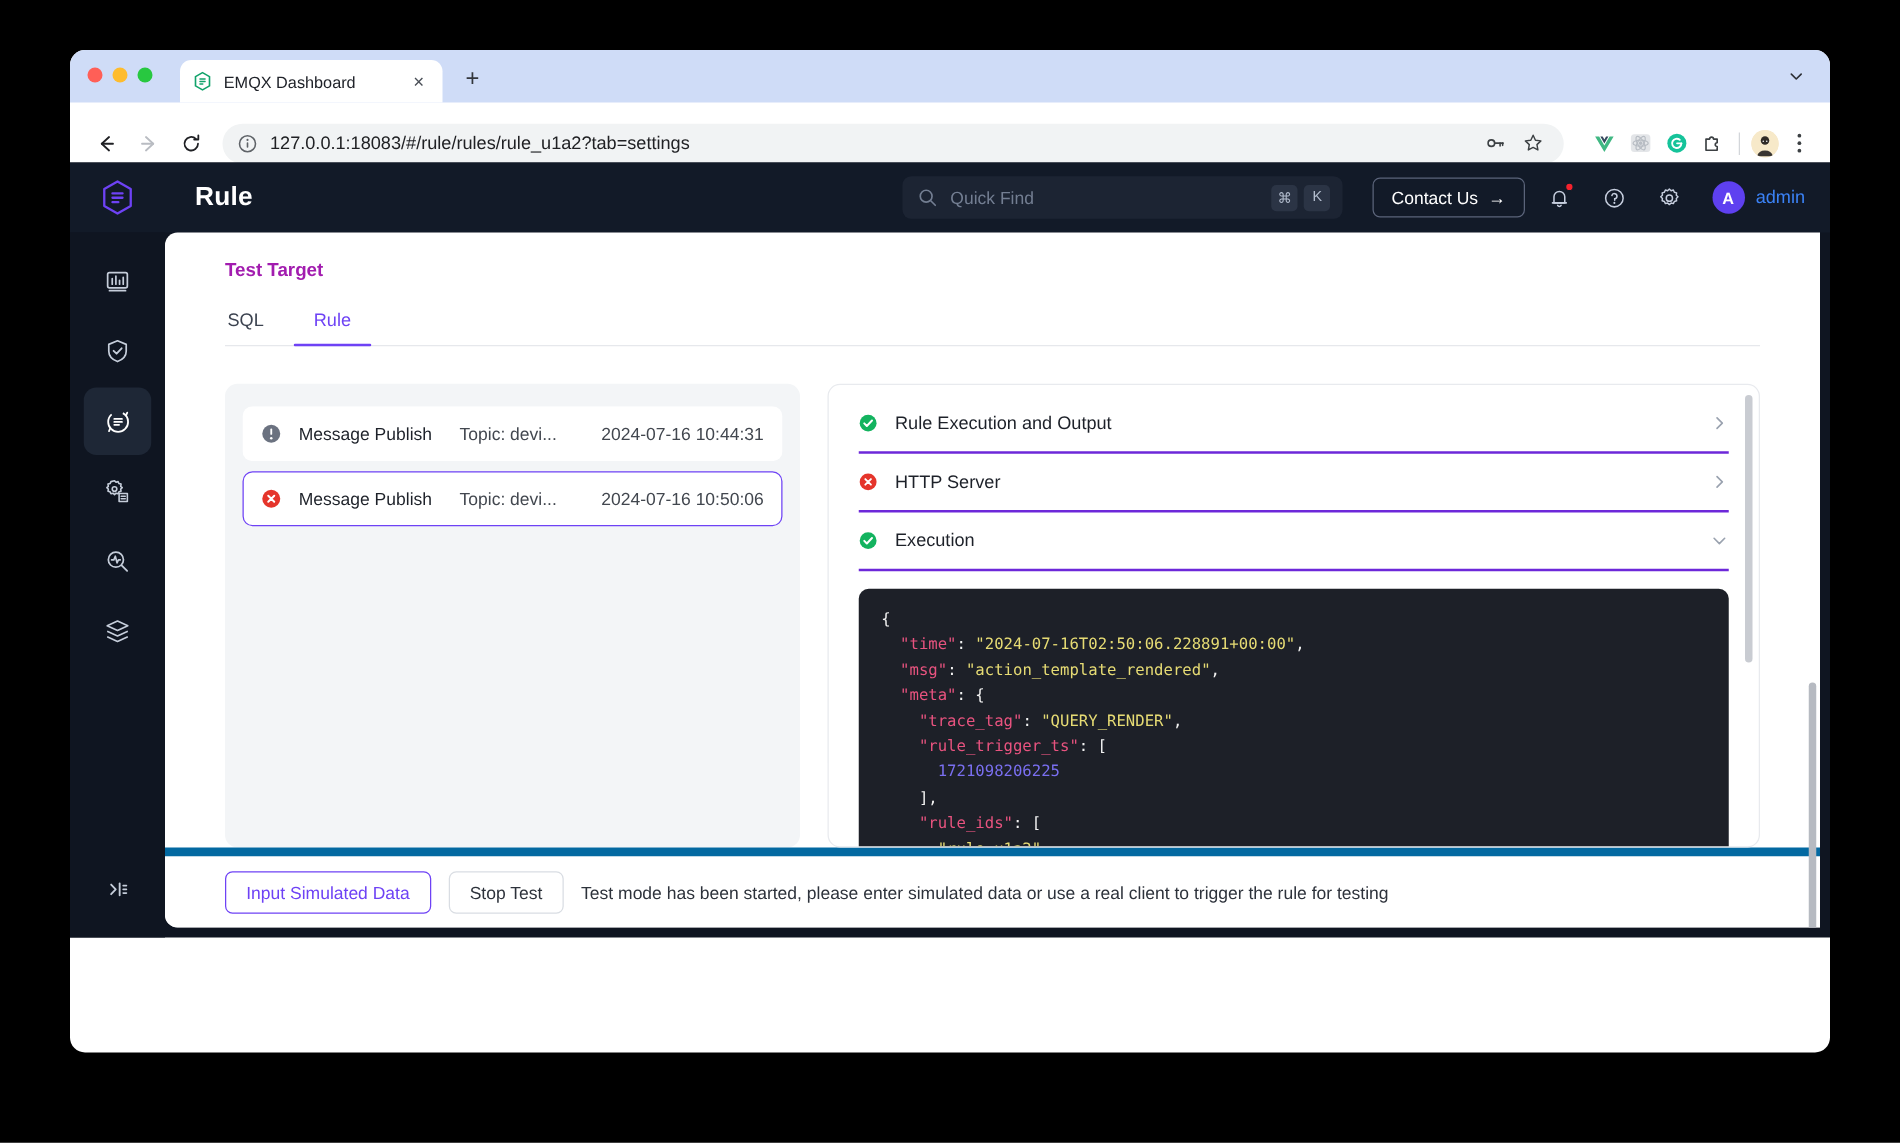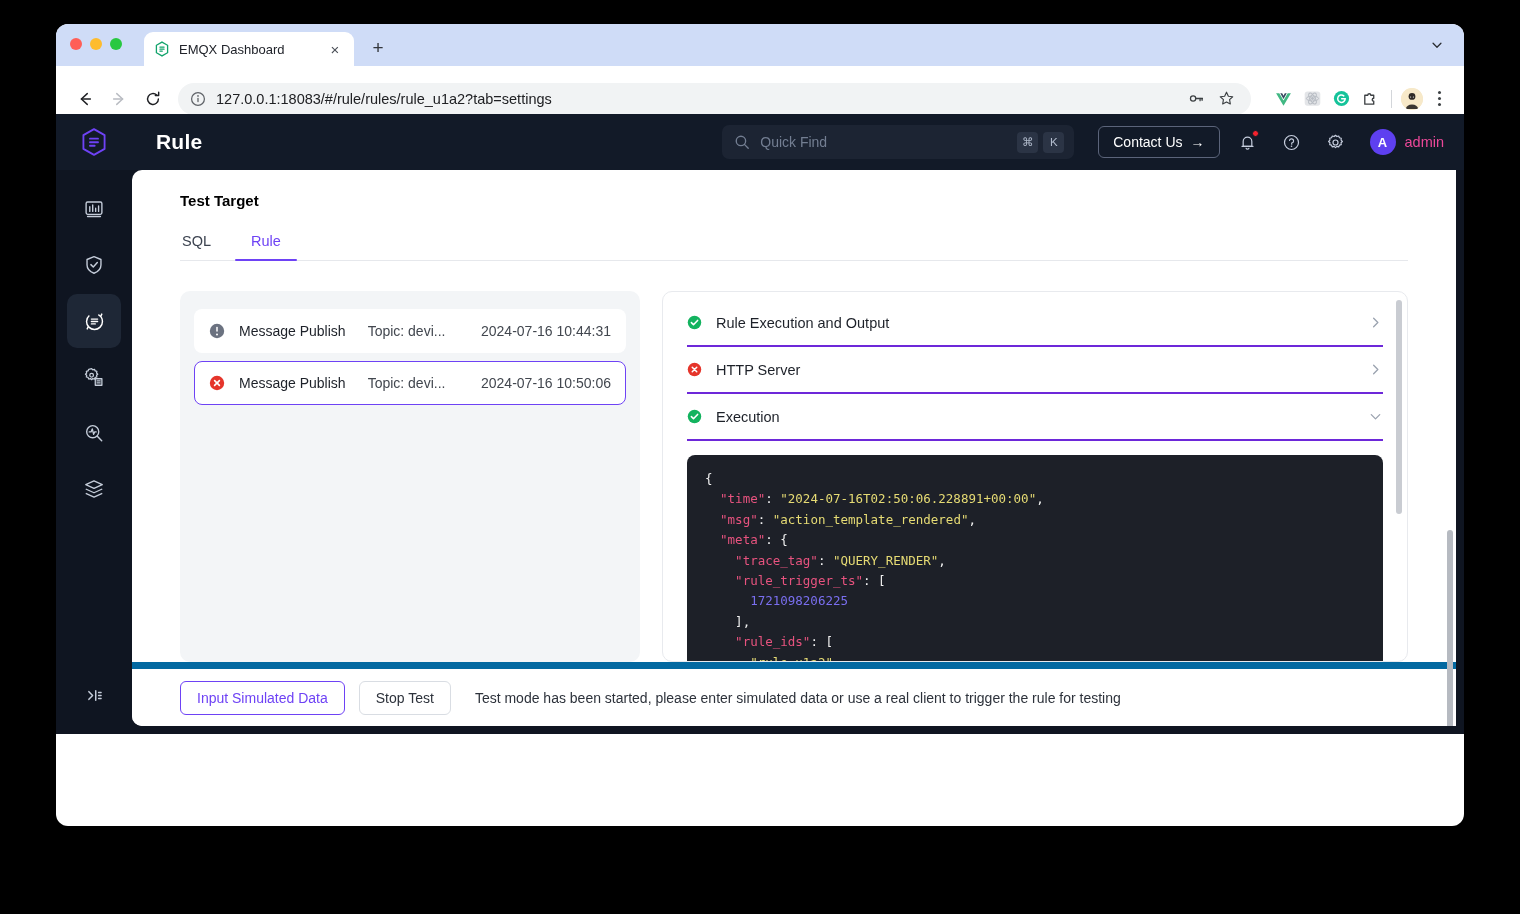--- a/index.html
+++ b/index.html
@@ -6,21 +6,21 @@
   html, body {
     width: 1520px; height: 914px;
     background: #000000;
     font-family: "Liberation Sans", sans-serif;
     overflow: hidden;
   }
 
   
   .browser-window {
     position: absolute;
-    left: 56px; top: 24px;
+    left: 56px; top: 40px;
     width: 1408px; height: 802px;
     border-radius: 12px;
     overflow: hidden;
     background: #ffffff;
     box-shadow: 0 18px 60px rgba(0,0,0,0.55);
   }
 
   
   .tab-strip {
     height: 42px;
@@ -181,21 +181,21 @@
     width: 7px; height: 7px; border-radius: 50%;
     background: #f5222d; border: 1px solid #121a28;
   }
   .user-chip { display: flex; align-items: center; gap: 9px; margin-left: 18px; }
   .avatar {
     width: 26px; height: 26px; border-radius: 50%;
     background: #5e40f0;
     display: flex; align-items: center; justify-content: center;
     color: #fff; font-size: 13px; font-weight: bold;
   }
-  .username { font-size: 14.5px; color: #ec4899; }
+  .username { font-size: 14.5px; color: #3b82f6; }
 
   
   .app-body { flex: 1; display: flex; min-height: 0; }
 
   .sidebar {
     width: 76px; flex: none;
     background: #0f1521;
     display: flex; flex-direction: column;
     align-items: center;
     padding-top: 12px;
@@ -219,21 +219,21 @@
     position: relative;
     display: flex; flex-direction: column;
   }
   .content-inner {
     flex: 1;
     padding: 22px 48px 0 48px;
     display: flex; flex-direction: column;
     min-height: 0;
   }
 
-  .section-title { font-size: 15px; font-weight: bold; color: #000000; }
+  .section-title { font-size: 15px; font-weight: bold; color: #a21caf; }
 
   .tab-row {
     display: flex; gap: 36px;
     border-bottom: 1px solid #e6e8ec;
     margin-top: 18px;
     flex: none;
   }
   .tab-item {
     font-size: 14.5px; color: #3c4350;
     padding: 6px 2px 11px 2px;
@@ -350,21 +350,21 @@
   .btn {
     height: 34px; padding: 0 16px;
     border-radius: 6px;
     font-size: 14px;
     display: flex; align-items: center;
     background: #ffffff;
     border: 1px solid #d9dde3;
     color: #2d323b;
   }
   .btn.primary-outline { border-color: #6e42f5; color: #6e42f5; }
-  .footer-hint { font-size: 14px; color: #2d323b; margin-left: 10px; }
+  .footer-hint { font-size: 14px; color: #2d323b; }
 
   
   .page-scroll {
     position: absolute;
     right: 3px; top: 360px;
     width: 6px; height: 250px;
     background: #b6bac1;
     border-radius: 3px;
   }
 </style>

